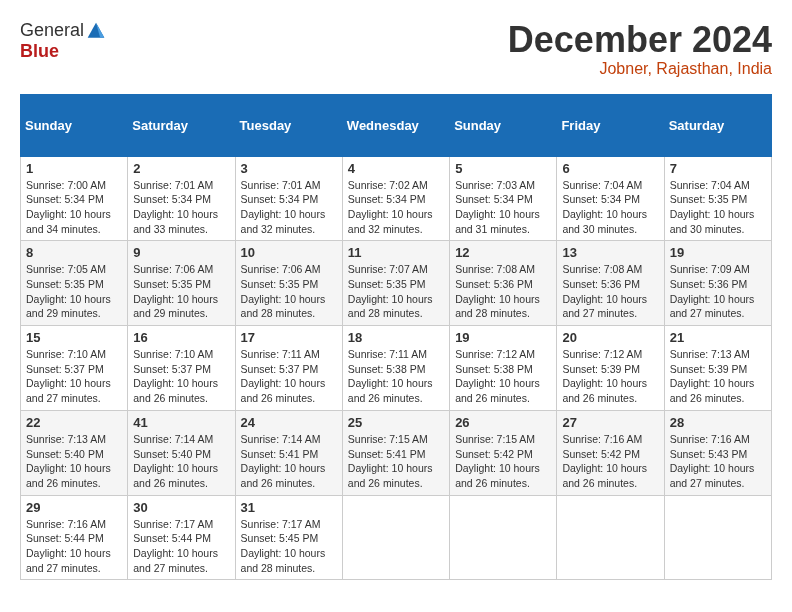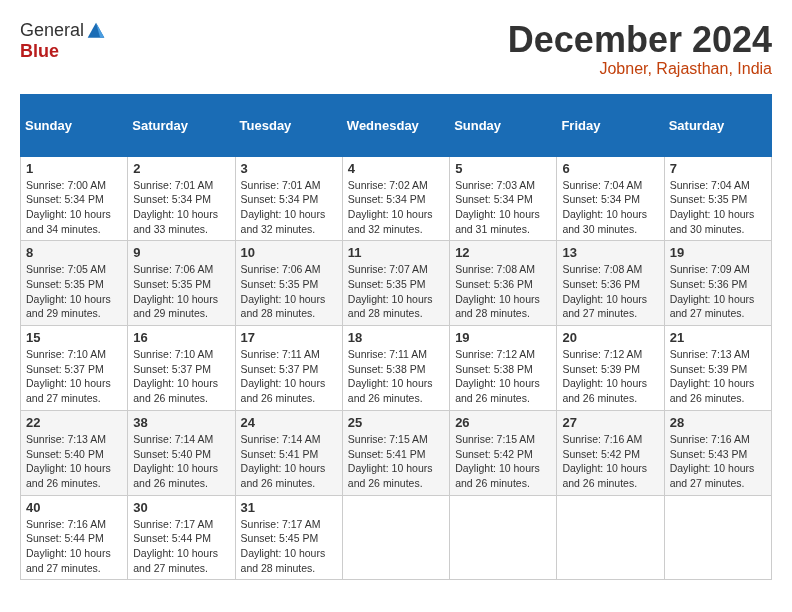--- a/index.html
+++ b/index.html
@@ -218,21 +218,21 @@
         <span class="day-number">21</span>
         <span class="day-info">Sunrise: 7:13 AM<br>Sunset: 5:39 PM<br>Daylight: 10 hours and 26 minutes.</span>
       </td>
       </tr>
       <tr>
         <td>
         <span class="day-number">22</span>
         <span class="day-info">Sunrise: 7:13 AM<br>Sunset: 5:40 PM<br>Daylight: 10 hours and 26 minutes.</span>
       </td>
         <td>
-        <span class="day-number">38</span>
+        <span class="day-number">41</span>
         <span class="day-info">Sunrise: 7:14 AM<br>Sunset: 5:40 PM<br>Daylight: 10 hours and 26 minutes.</span>
       </td>
         <td>
         <span class="day-number">24</span>
         <span class="day-info">Sunrise: 7:14 AM<br>Sunset: 5:41 PM<br>Daylight: 10 hours and 26 minutes.</span>
       </td>
         <td>
         <span class="day-number">25</span>
         <span class="day-info">Sunrise: 7:15 AM<br>Sunset: 5:41 PM<br>Daylight: 10 hours and 26 minutes.</span>
       </td>
@@ -244,21 +244,21 @@
         <span class="day-number">27</span>
         <span class="day-info">Sunrise: 7:16 AM<br>Sunset: 5:42 PM<br>Daylight: 10 hours and 26 minutes.</span>
       </td>
         <td>
         <span class="day-number">28</span>
         <span class="day-info">Sunrise: 7:16 AM<br>Sunset: 5:43 PM<br>Daylight: 10 hours and 27 minutes.</span>
       </td>
       </tr>
       <tr>
         <td>
-        <span class="day-number">40</span>
+        <span class="day-number">29</span>
         <span class="day-info">Sunrise: 7:16 AM<br>Sunset: 5:44 PM<br>Daylight: 10 hours and 27 minutes.</span>
       </td>
         <td>
         <span class="day-number">30</span>
         <span class="day-info">Sunrise: 7:17 AM<br>Sunset: 5:44 PM<br>Daylight: 10 hours and 27 minutes.</span>
       </td>
         <td>
         <span class="day-number">31</span>
         <span class="day-info">Sunrise: 7:17 AM<br>Sunset: 5:45 PM<br>Daylight: 10 hours and 28 minutes.</span>
       </td>

